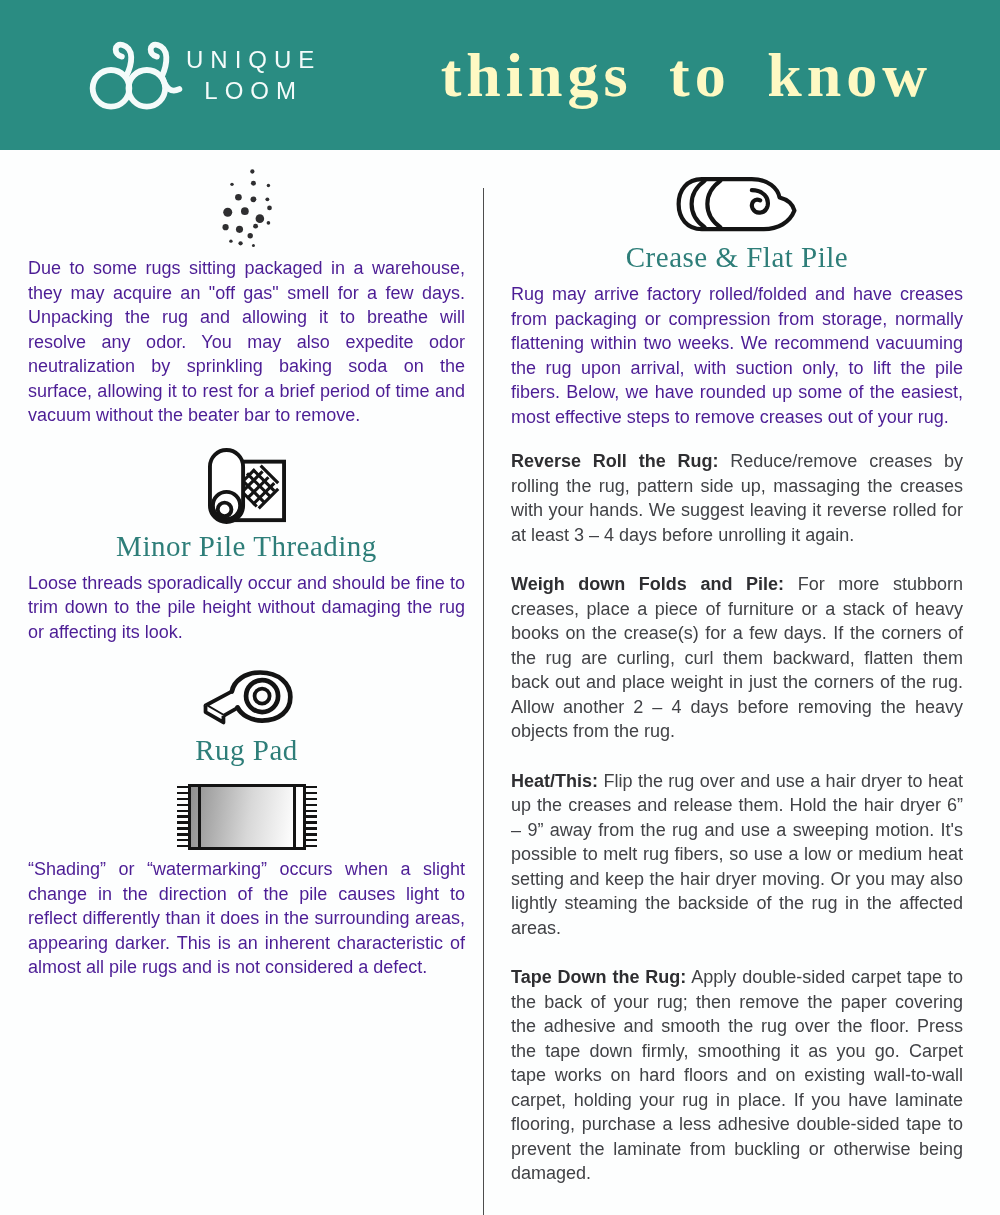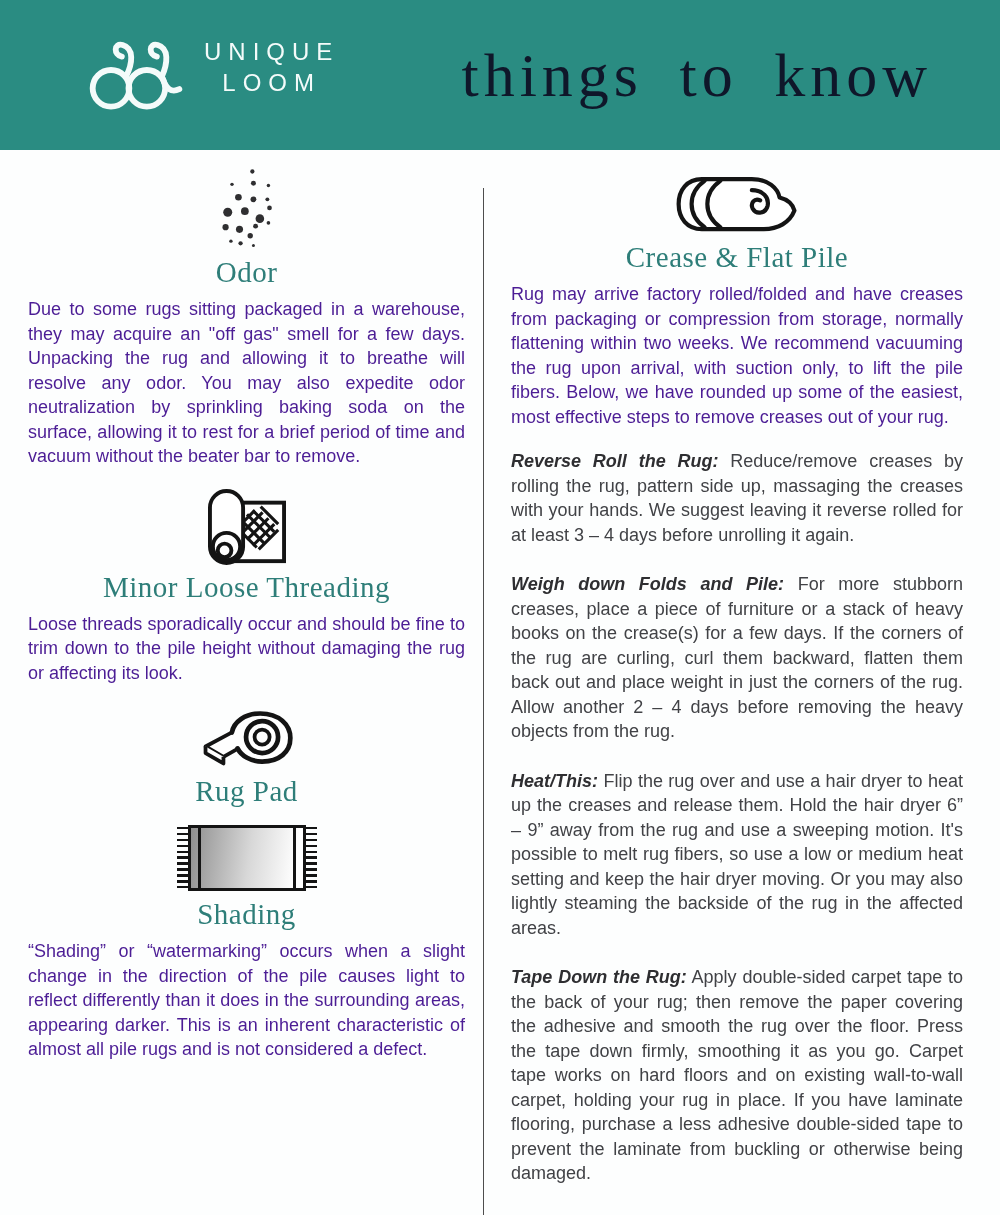--- a/index.html
+++ b/index.html
@@ -12,34 +12,34 @@
   }
   
   .header {
     height:150px;
     background:#2a8c82;
     display:flex;
     align-items:center;
     padding:0 68px 0 86px;
     box-sizing:border-box;
   }
-  .brand { display:flex; align-items:flex-start; gap:18px; }
+  .brand { display:flex; align-items:center; gap:0; }
   .brand-text {
     color:#f4fbfa;
     font-size:24px;
     letter-spacing:7px;
     line-height:1.3;
     font-weight:400;
   }
   .brand-text .brand-bottom { text-align:center; }
   .page-title {
     margin-left:auto;
-    color:#0f172a;
+    color:#fef9c3;
     font-family:"Liberation Serif", serif;
-    font-weight:400;
+    font-weight:700;
     font-size:62px;
     letter-spacing:5px;
     word-spacing:16px;
     white-space:nowrap;
   }
   
   .content {
     position:relative;
     height:1065px;
     display:flex;
@@ -69,21 +69,21 @@
     line-height:24.5px;
     margin:0 0 20px;
     color:#4c1d95;
   }
   .tip {
     text-align:justify;
     font-size:18px;
     line-height:24.5px;
     margin:0 0 25px;
   }
-  .tip b { font-weight:700; color:#2e2e31;font-style:italic; }
+  .tip b { font-weight:700; color:#2e2e31; }
   
   .shade-icon { display:inline-flex; align-items:center; height:72px; }
   .fringe {
     width:11px; height:62px;
     background:repeating-linear-gradient(to bottom, #141414 0 2.4px, transparent 2.4px 5.9px);
   }
   .shade-body {
     width:118px; height:66px;
     border:3.5px solid #141414;
     box-sizing:border-box;
@@ -137,36 +137,35 @@
             <circle cx="8" cy="56" r="2.9"></circle>
           <circle cx="21" cy="58" r="3.3"></circle>
             <circle cx="36" cy="55" r="2.3"></circle>
             <circle cx="48" cy="52" r="1.7"></circle>
           <circle cx="31" cy="64" r="2.5"></circle>
             <circle cx="13" cy="69" r="1.6"></circle>
             <circle cx="22" cy="71" r="2"></circle>
           <circle cx="34" cy="73" r="1.4"></circle>
         </svg>
       </div>
-      <h2>Odor</h2>
       <p class="body-text">Due to some rugs sitting packaged in a warehouse, they may acquire an "off gas" smell for a few days. Unpacking the rug and allowing it to breathe will resolve any odor. You may also expedite odor neutralization by sprinkling baking soda on the surface, allowing it to rest for a brief period of time and vacuum without the beater bar to remove.</p>
     </div>
 
     <div class="section">
       <div class="icon-row tight">
         <svg width="86" height="78" viewBox="0 0 88 80">
           <rect x="28" y="14" width="54" height="60" fill="#fff" stroke="#141414" stroke-width="4"></rect>
           <path d="M38 46 L60 24 M44 52 L66 30 M50 58 L72 36 M56 62 L76 42 M34 40 L52 22" stroke="#141414" stroke-width="3.2" fill="none"></path>
           <path d="M38 32 L62 56 M44 26 L68 50 M50 22 L72 44 M34 40 L54 60 M58 18 L76 36" stroke="#141414" stroke-width="3.2" fill="none"></path>
           <rect x="6" y="2" width="34" height="74" rx="17" fill="#fff" stroke="#141414" stroke-width="4"></rect>
           <circle cx="23" cy="59" r="14" fill="#fff" stroke="#141414" stroke-width="4"></circle>
           <circle cx="21" cy="63" r="7" fill="#fff" stroke="#141414" stroke-width="4"></circle>
         </svg>
       </div>
-      <h2>Minor Loose Threading</h2>
+      <h2>Minor Pile Threading</h2>
       <p class="body-text">Loose threads sporadically occur and should be fine to trim down to the pile height without damaging the rug or affecting its look.</p>
     </div>
 
     <div class="section">
       <div class="icon-row tight">
         <svg width="98" height="66" viewBox="0 0 104 70">
           <path d="M8 44 L36 29 L55 39 L27 55 Z" fill="#fff" stroke="#141414" stroke-width="4" stroke-linejoin="round"></path>
           <path d="M8 44 L8 51 L27 62 L27 55" fill="#fff" stroke="#141414" stroke-width="4" stroke-linejoin="round"></path>
           <path d="M36 29 C 38 18 50 9 66 9 C 86 9 98 21 98 35 C 98 50 86 60 68 60 C 56 60 46 54 42 46" fill="#fff" stroke="#141414" stroke-width="5" stroke-linecap="round"></path>
           <circle cx="68" cy="34" r="17" fill="none" stroke="#141414" stroke-width="5"></circle>
@@ -180,21 +179,20 @@
       <div class="icon-row tight">
         <div class="shade-icon">
           <div class="fringe"></div>
           <div class="shade-body">
             <span class="shade-bar l"></span>
             <span class="shade-bar r"></span>
           </div>
           <div class="fringe"></div>
         </div>
       </div>
-      <h2>Shading</h2>
       <p class="body-text">“Shading” or “watermarking” occurs when a slight change in the direction of the pile causes light to reflect differently than it does in the surrounding areas, appearing darker. This is an inherent characteristic of almost all pile rugs and is not considered a defect.</p>
     </div>
 
   </div>
 
   <div class="col-right">
 
     <div class="section">
       <div class="icon-row">
         <svg width="126" height="64" viewBox="0 0 136 68" stroke="#141414" stroke-width="4.5" stroke-linecap="round" stroke-linejoin="round">

